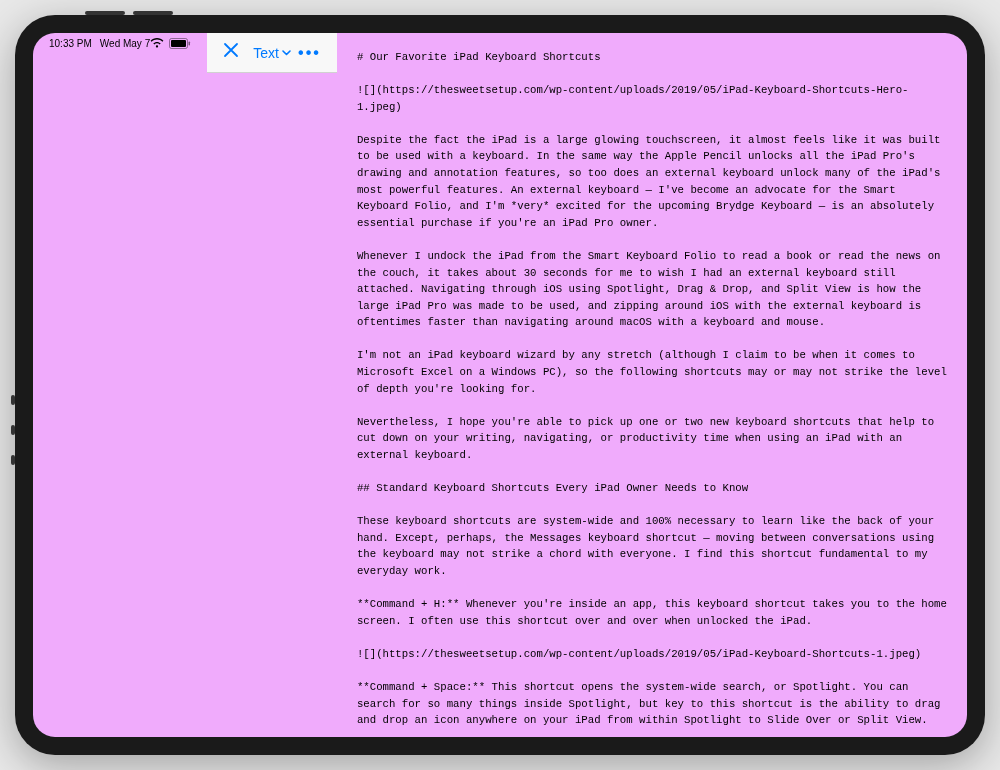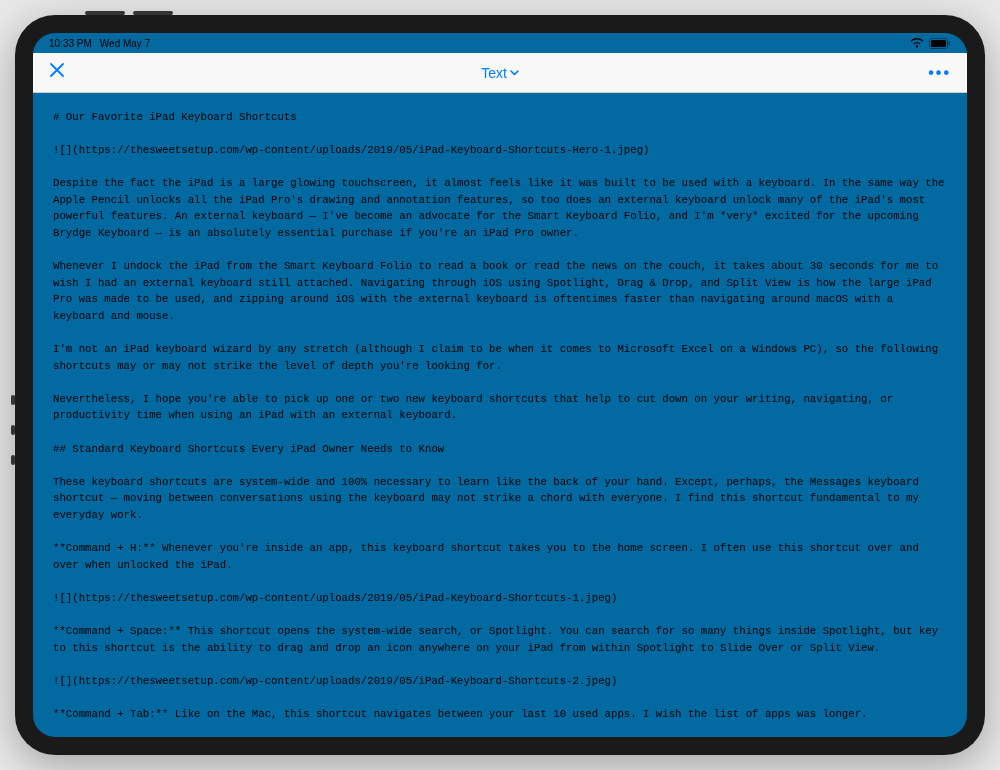--- a/index.html
+++ b/index.html
@@ -43,25 +43,25 @@
     }
     .ipad-button-left {
       width: 4px;
       height: 10px;
       background: #333;
       border-radius: 2px;
     }
     .screen {
       width: 100%;
       height: 100%;
-      background: #0369a1;
+      background: #f0abfc;
       border-radius: 22px;
       overflow: hidden;
       display: flex;
-      flex-direction: column;
+      flex-direction: row;
     }
     .status-bar {
       height: 20px;
       display: flex;
       justify-content: space-between;
       align-items: center;
       padding: 0 16px;
       font-size: 10px;
       font-weight: 500;
       color: #000;

